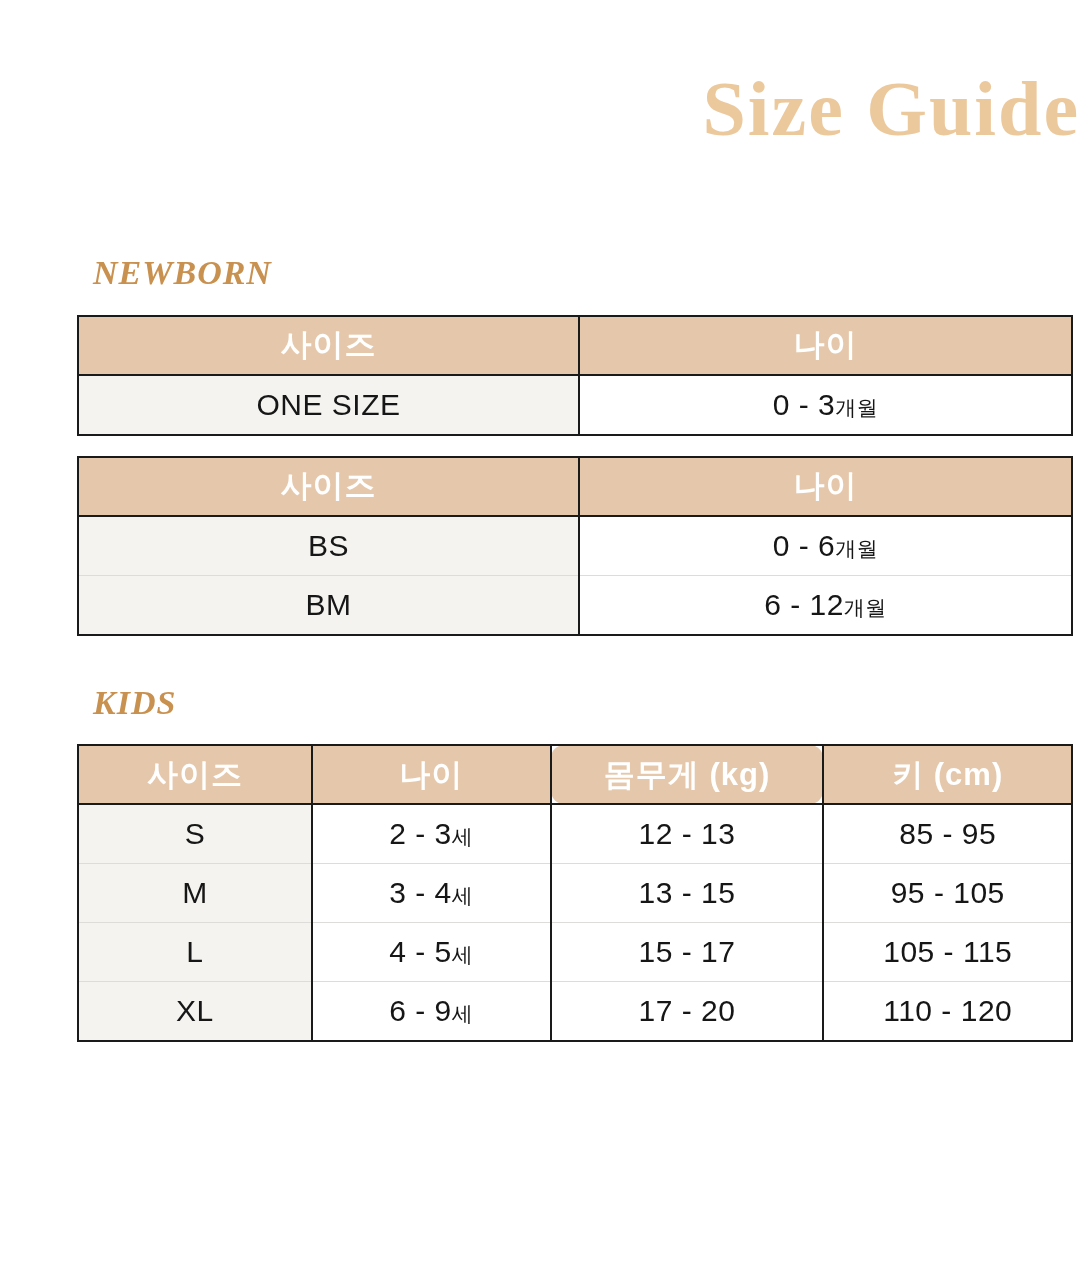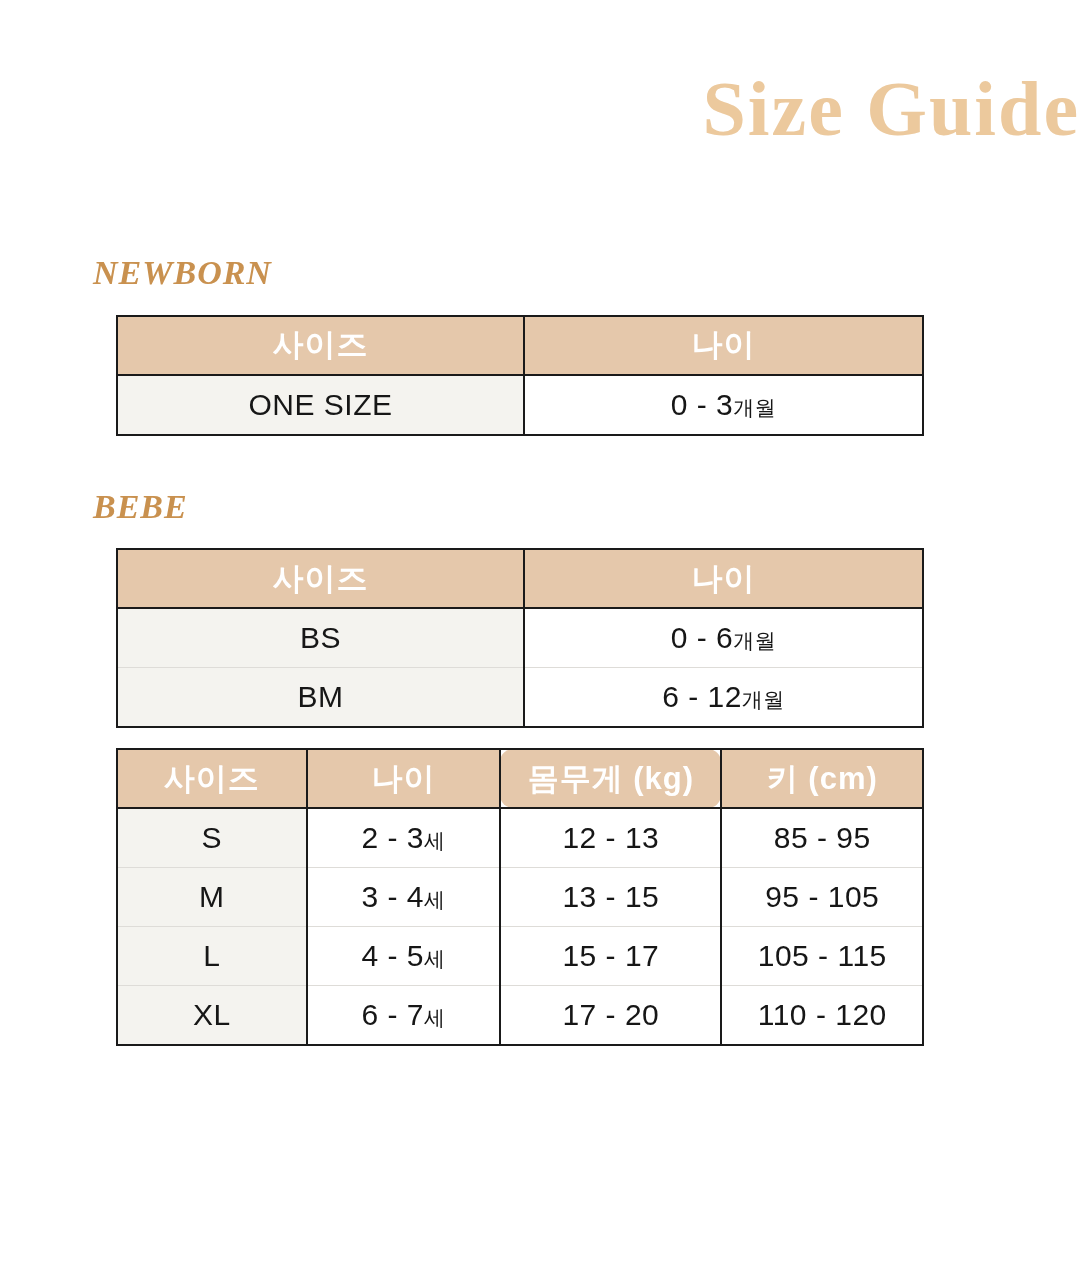--- a/index.html
+++ b/index.html
@@ -36,22 +36,22 @@
     font-weight:bold;
     font-size:34px;
     line-height:1.25;
     letter-spacing:1px;
     color:var(--color-heading);
   }
   .section-newborn .section-heading{margin-top:98px;}
   .section-bebe .section-heading{margin-top:50px;}
   .section-kids .section-heading{margin-top:46px;}
   .size-table{
-    margin:20px 0 0 116px;
-    width:808px;
+    margin:20px 0 0 77px;
+    width:996px;
     border-collapse:collapse;
     table-layout:fixed;
     border:2px solid var(--color-border_dark);
   }
   .size-table th{
     height:55px;
     background:var(--color-header_bg);
     color:var(--color-header_text);
     font-weight:bold;
     font-size:31px;
@@ -99,21 +99,20 @@
         <tbody>
           <tr>
             <td><span>ONE SIZE</span></td>
             <td><span>0 - 3</span><span class="suffix">개월</span></td>
           </tr>
         </tbody>
       </table>
   </div>
 
   <div class="section section-bebe">
-    <h2 class="section-heading">BEBE</h2>
     <table class="size-table two-col">
         <thead>
           <tr>
             <th>사이즈</th>
             <th>나이</th>
           </tr>
         </thead>
         <tbody>
           <tr>
             <td><span>BS</span></td>
@@ -121,20 +120,21 @@
           </tr>
           <tr>
             <td><span>BM</span></td>
             <td><span>6 - 12</span><span class="suffix">개월</span></td>
           </tr>
         </tbody>
       </table>
   </div>
 
   <div class="section section-kids">
+    <h2 class="section-heading">KIDS</h2>
     <table class="size-table kids-table">
         <thead>
           <tr>
             <th>사이즈</th>
             <th>나이</th>
             <th>몸무게 (kg)</th>
             <th>키 (cm)</th>
           </tr>
         </thead>
         <tbody>
@@ -151,21 +151,21 @@
             <td><span>95 - 105</span></td>
           </tr>
           <tr>
             <td><span>L</span></td>
             <td><span>4 - 5</span><span class="suffix">세</span></td>
             <td><span>15 - 17</span></td>
             <td><span>105 - 115</span></td>
           </tr>
           <tr>
             <td><span>XL</span></td>
-            <td><span>6 - 7</span><span class="suffix">세</span></td>
+            <td><span>6 - 9</span><span class="suffix">세</span></td>
             <td><span>17 - 20</span></td>
             <td><span>110 - 120</span></td>
           </tr>
         </tbody>
       </table>
   </div>
 
 </div>
 
 </body></html>

